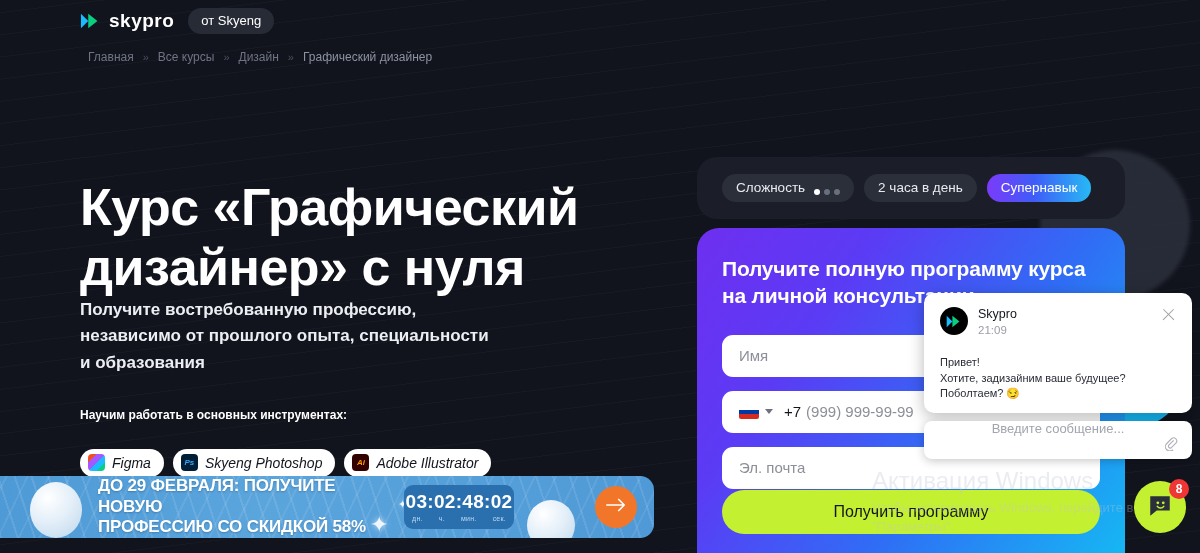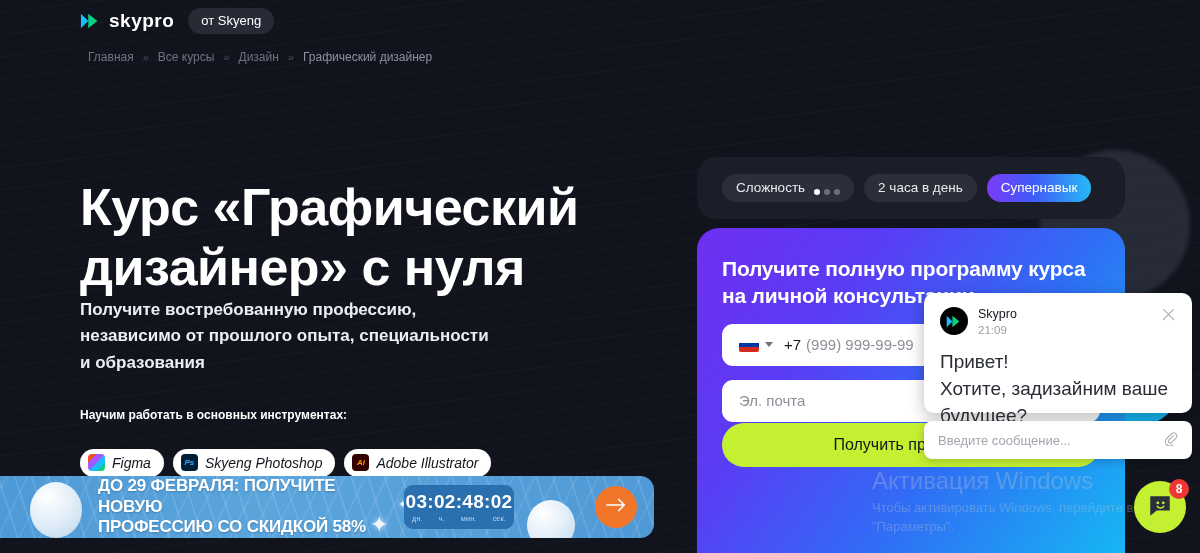--- a/index.html
+++ b/index.html
@@ -215,31 +215,31 @@
     margin-left: auto; width: 15px; height: 15px;
     position: relative; cursor: pointer; opacity: .45;
   }
   #chat-close::before, #chat-close::after {
     content: ""; position: absolute; left: 0; top: 7px;
     width: 15px; height: 1.4px; background: #2a2d36;
   }
   #chat-close::before { transform: rotate(45deg); }
   #chat-close::after { transform: rotate(-45deg); }
   #chat-body {
-    margin-top: 11px;
-    font-size: 19px; color: #2a2d36; line-height: 1.42;
+    margin-top: 17px;
+    font-size: 11px; color: #2a2d36; line-height: 1.42;
   }
   #chat-input {
     position: absolute; left: 924px; top: 421px;
     width: 268px; height: 38px;
     background: #fff; border-radius: 8px;
     box-shadow: 0 2px 10px rgba(0,0,0,.22);
     display: flex; align-items: center;
     padding: 0 14px;
-    font-size: 13px; color: #a2a5ae;
+    font-size: 13px; color: #a2a5ae; flex-direction: column;
   }
   #clip-icon { margin-left: auto; opacity: .55; }
 
   
   #chat-fab {
     position: absolute; left: 1134px; top: 481px;
     width: 52px; height: 52px; border-radius: 50%;
     background: #c4f032;
     display: flex; align-items: center; justify-content: center;
     cursor: pointer;
@@ -380,20 +380,23 @@
         <span class="dot"></span>
       </span>
     </div>
     <div class="tag">2 часа в день</div>
     <div class="tag tag-grad">Супернавык</div>
   </div>
 
   <div id="form-card">
     <div id="form-title">Получите полную программу курса на личной консультации</div>
 
+    <div class="field first">
+      <span>Имя</span>
+    </div>
 
     <div class="field">
       <span class="flag"></span>
       <span class="caret"></span>
       <span class="phone-code">+7</span>
       <span>(999) 999-99-99</span>
     </div>
 
     <div class="field">
       <span>Эл. почта</span>

